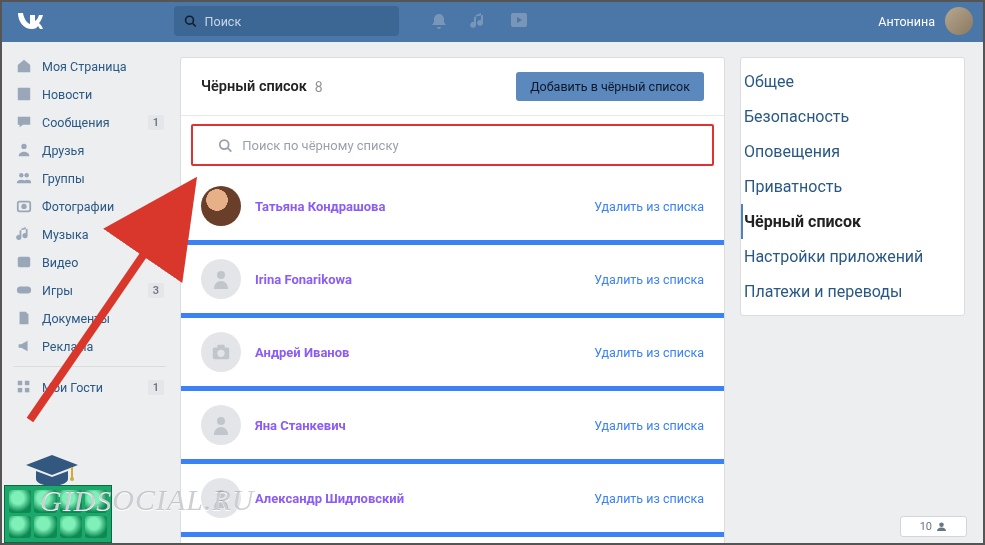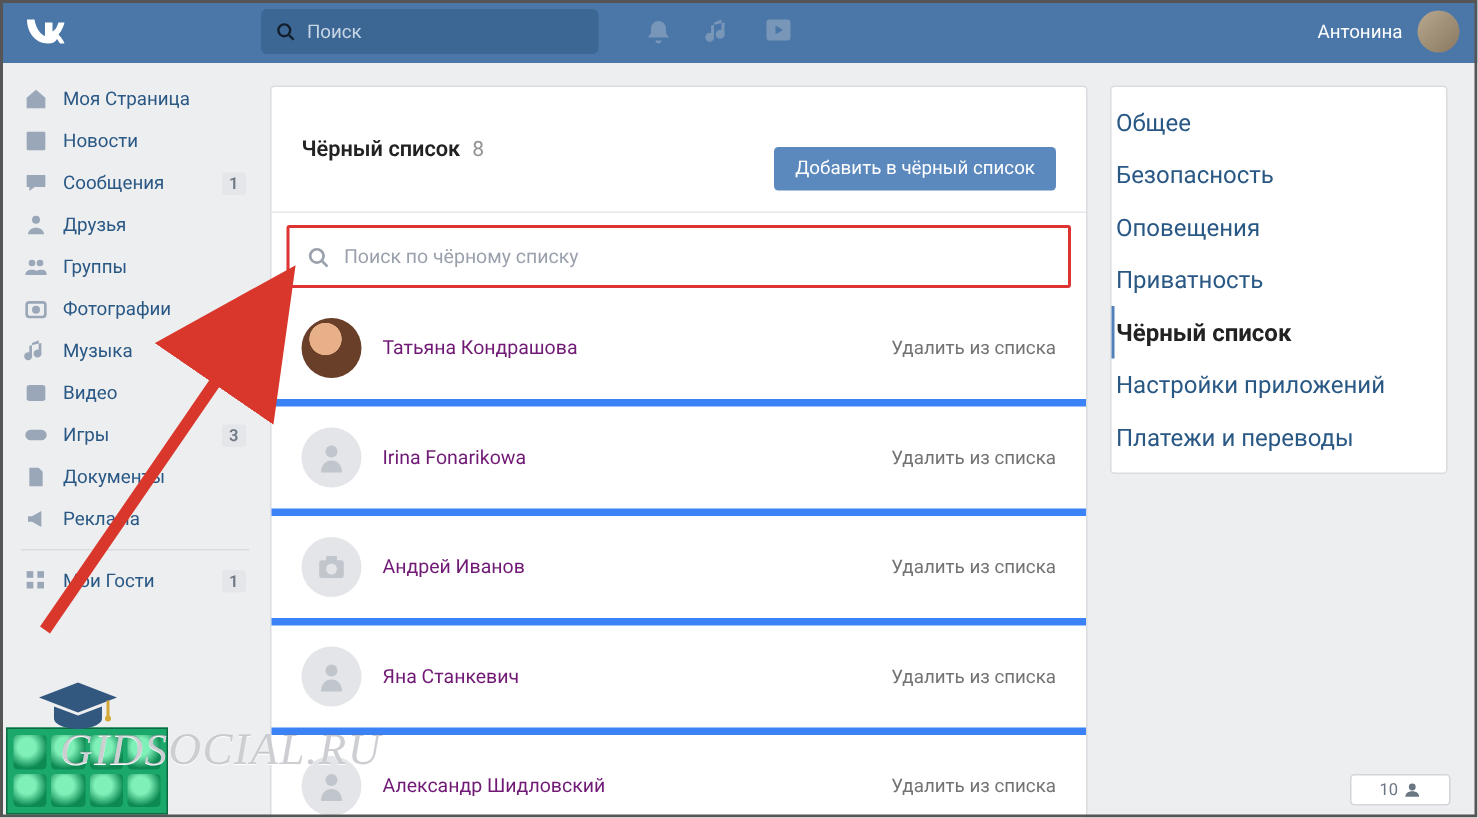--- a/index.html
+++ b/index.html
@@ -26,33 +26,33 @@
   .nav-item .nicon { width:20px; height:20px; margin-right:8px; color:#9aa7b8; display:flex;align-items:center;justify-content:center;}
   .nav-item .nicon svg{width:16px;height:16px;}
   .nav-badge { margin-left:auto; background:#e4e6e9; color:#6f7985; font-size:11px; border-radius:2px; padding:1px 5px; font-weight:600;}
   .nav-sep { border-top:1px solid #d9dbde; margin:6px 4px;}
 
   .mid-col { width:545px; margin-left:10px; margin-top:15px;}
   .panel { background:#fff; border:1px solid #dbdcdf; border-radius:3px; }
   .panel-header { display:flex; align-items:center; padding:14px 20px; border-bottom:1px solid #e7e8ec;}
   .panel-title { font-size:14.5px; font-weight:600; color:#222; }
   .panel-count { color:#939393; font-size:14px; margin-left:8px;}
-  .add-btn { margin-left:auto; background:#5b88bd; color:#ffffff; font-size:12.5px; border:none; border-radius:3px; padding:7px 14px; cursor:pointer;margin-top:26px;}
-  .search-blacklist { margin:8px 10px 6px; border:2px solid #d33; border-radius:2px; display:flex; align-items:center; height:42px; padding:0 12px; }
+  .add-btn { margin-left:auto; background:#5b88bd; color:#0f172a; font-size:12.5px; border:none; border-radius:3px; padding:7px 14px; cursor:pointer;}
+  .search-blacklist { margin:8px 10px 6px; border:2px solid #d33; border-radius:2px; display:flex; align-items:center; height:42px; padding:0 25px; }
   .search-blacklist svg{width:15px;height:15px;color:#9aa1ad;margin-right:10px;}
   .search-blacklist input{ border:none; outline:none; font-size:13px; color:#777; width:100%; }
   .search-blacklist input::placeholder{color:#9aa1ad;}
   .bl-row { display:flex; align-items:center; padding:14px 20px; border-top:5px solid #3b82f6; }
   .bl-row:first-of-type{border-top:none;}
   .bl-avatar { width:40px; height:40px; border-radius:50%; background:#e3e5e8; margin-right:14px; position:relative; overflow:hidden;}
   .bl-avatar.photo{ background:radial-gradient(circle at 40% 35%, #e8b088 0 30%, #6a3f2a 31% 100%);}
   .bl-avatar.deact svg{position:absolute;left:50%;top:50%;transform:translate(-50%,-50%);width:22px;height:22px;color:#c1c5cc;}
   .bl-avatar.cam svg{position:absolute;left:50%;top:50%;transform:translate(-50%,-50%);width:20px;height:20px;color:#c1c5cc;}
-  .bl-name { color:#701a75; font-size:13px; font-weight:400; }
-  .bl-remove { margin-left:auto; color:#737373; font-size:12.5px; cursor:pointer;}
+  .bl-name { color:#8b5cf6; font-size:13px; font-weight:700; }
+  .bl-remove { margin-left:auto; color:#3b82f6; font-size:12.5px; cursor:pointer;}
 
   .right-col { width:225px; margin-left:15px; margin-top:15px;}
   .settings-panel { background:#fff; border:1px solid #dbdcdf; border-radius:3px; padding:6px 0;}
   .set-item { font-size:16px; color:#2a5885; padding:8px 3px; cursor:pointer;}
   .set-item.active{ color:#222; font-weight:700; position:relative;}
   .set-item.active::before{content:"";position:absolute;left:0;top:0;bottom:0;width:2px;background:#5181b8;}
 
   
   .arrow { position:absolute; left:0; top:0; pointer-events:none;}
 

